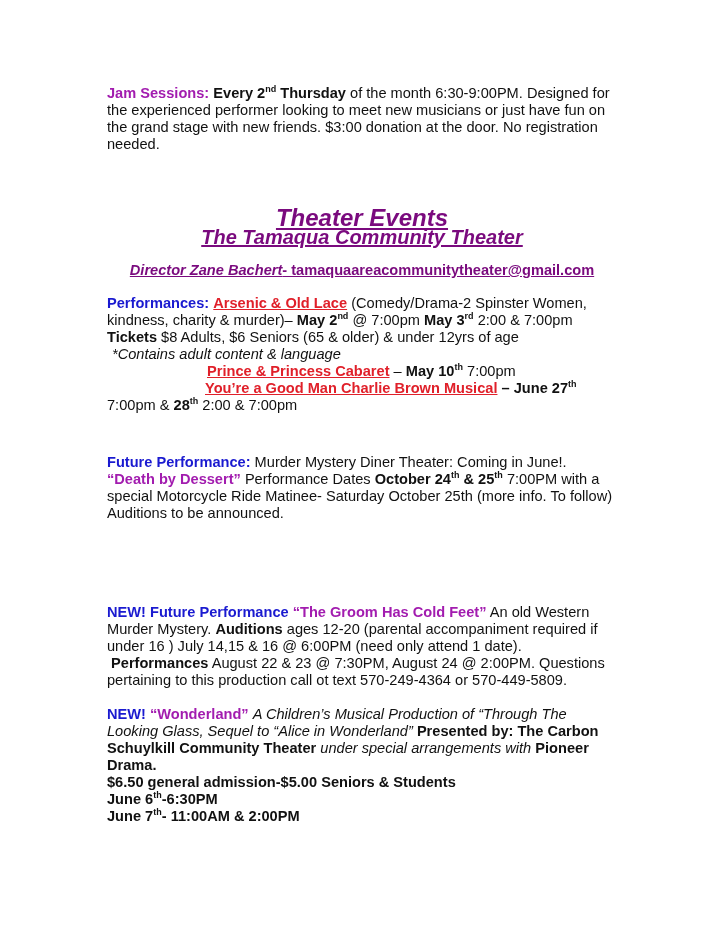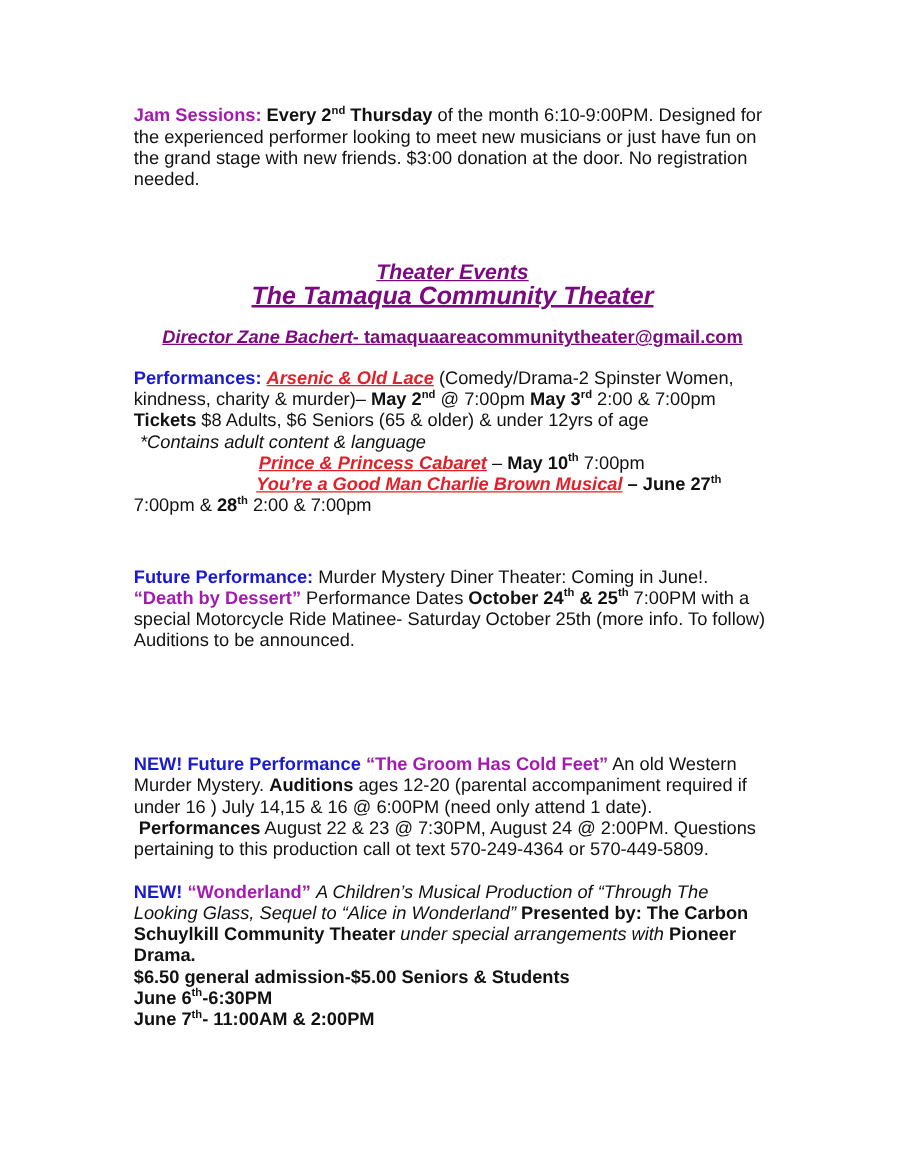--- a/index.html
+++ b/index.html
@@ -4,38 +4,38 @@
 <style>
   html, body { margin: 0; padding: 0; background: #ffffff; }
   body { width: 723px; height: 935px; position: relative; overflow: hidden;
          font-family: "Liberation Sans", sans-serif; font-size: 14.6px; color: #111; }
   .page { position: absolute; left: 107px; top: 85px; width: 510px; line-height: 17px; }
   .para { margin: 0; }
   .red { color: #a21caf; font-weight: bold; }
   .blue { color: #1a1ad0; font-weight: bold; }
   .b { font-weight: bold; text-align: right; }
   .i { font-style: italic; }
-  .title-link { color: #e0202a; font-weight: bold; font-style: italic; text-decoration: underline; }
+  .title-link { color: #e0202a; font-weight: bold; text-decoration: underline; }
   .heading { text-align: center; color: #7a0a7e; font-weight: bold; font-style: italic; text-decoration: underline; }
-  .h1 { font-size: 17px; line-height: 22px; }
+  .h1 { font-size: 24px; line-height: 22px; }
   .h2 { font-size: 20px; line-height: 17px; }
   sup { font-size: 9px; line-height: 0; vertical-align: 6px; font-weight: bold; }
   .center { text-align: center; margin-top: 16px; }
   .indent { padding-left: 5px; }
 </style>
 </head>
 <body>
 
 <div class="page">
 
   <p class="para">
     <span class="red">Jam Sessions:</span>
     <span class="b"><span>Every 2</span><sup>nd</sup></span>
     <span class="b">Thursday</span>
-    <span>of the month 6:10-9:00PM. Designed for the experienced performer looking to meet new musicians or just have fun on the grand stage with new friends. $3:00 donation at the door. No registration needed.</span>
+    <span>of the month 6:30-9:00PM. Designed for the experienced performer looking to meet new musicians or just have fun on the grand stage with new friends. $3:00 donation at the door. No registration needed.</span>
   </p>
 
   <div style="height:54px"></div>
 
   <div class="heading h1">Theater Events</div>
   <div class="heading h2">The Tamaqua Community Theater</div>
   <div class="center" style="color:#7a0a7e;font-weight:bold;text-decoration:underline;">
     <span class="i">Director Zane Bachert</span><span>- tamaquaareacommunitytheater@gmail.com</span>
   </div>
 

